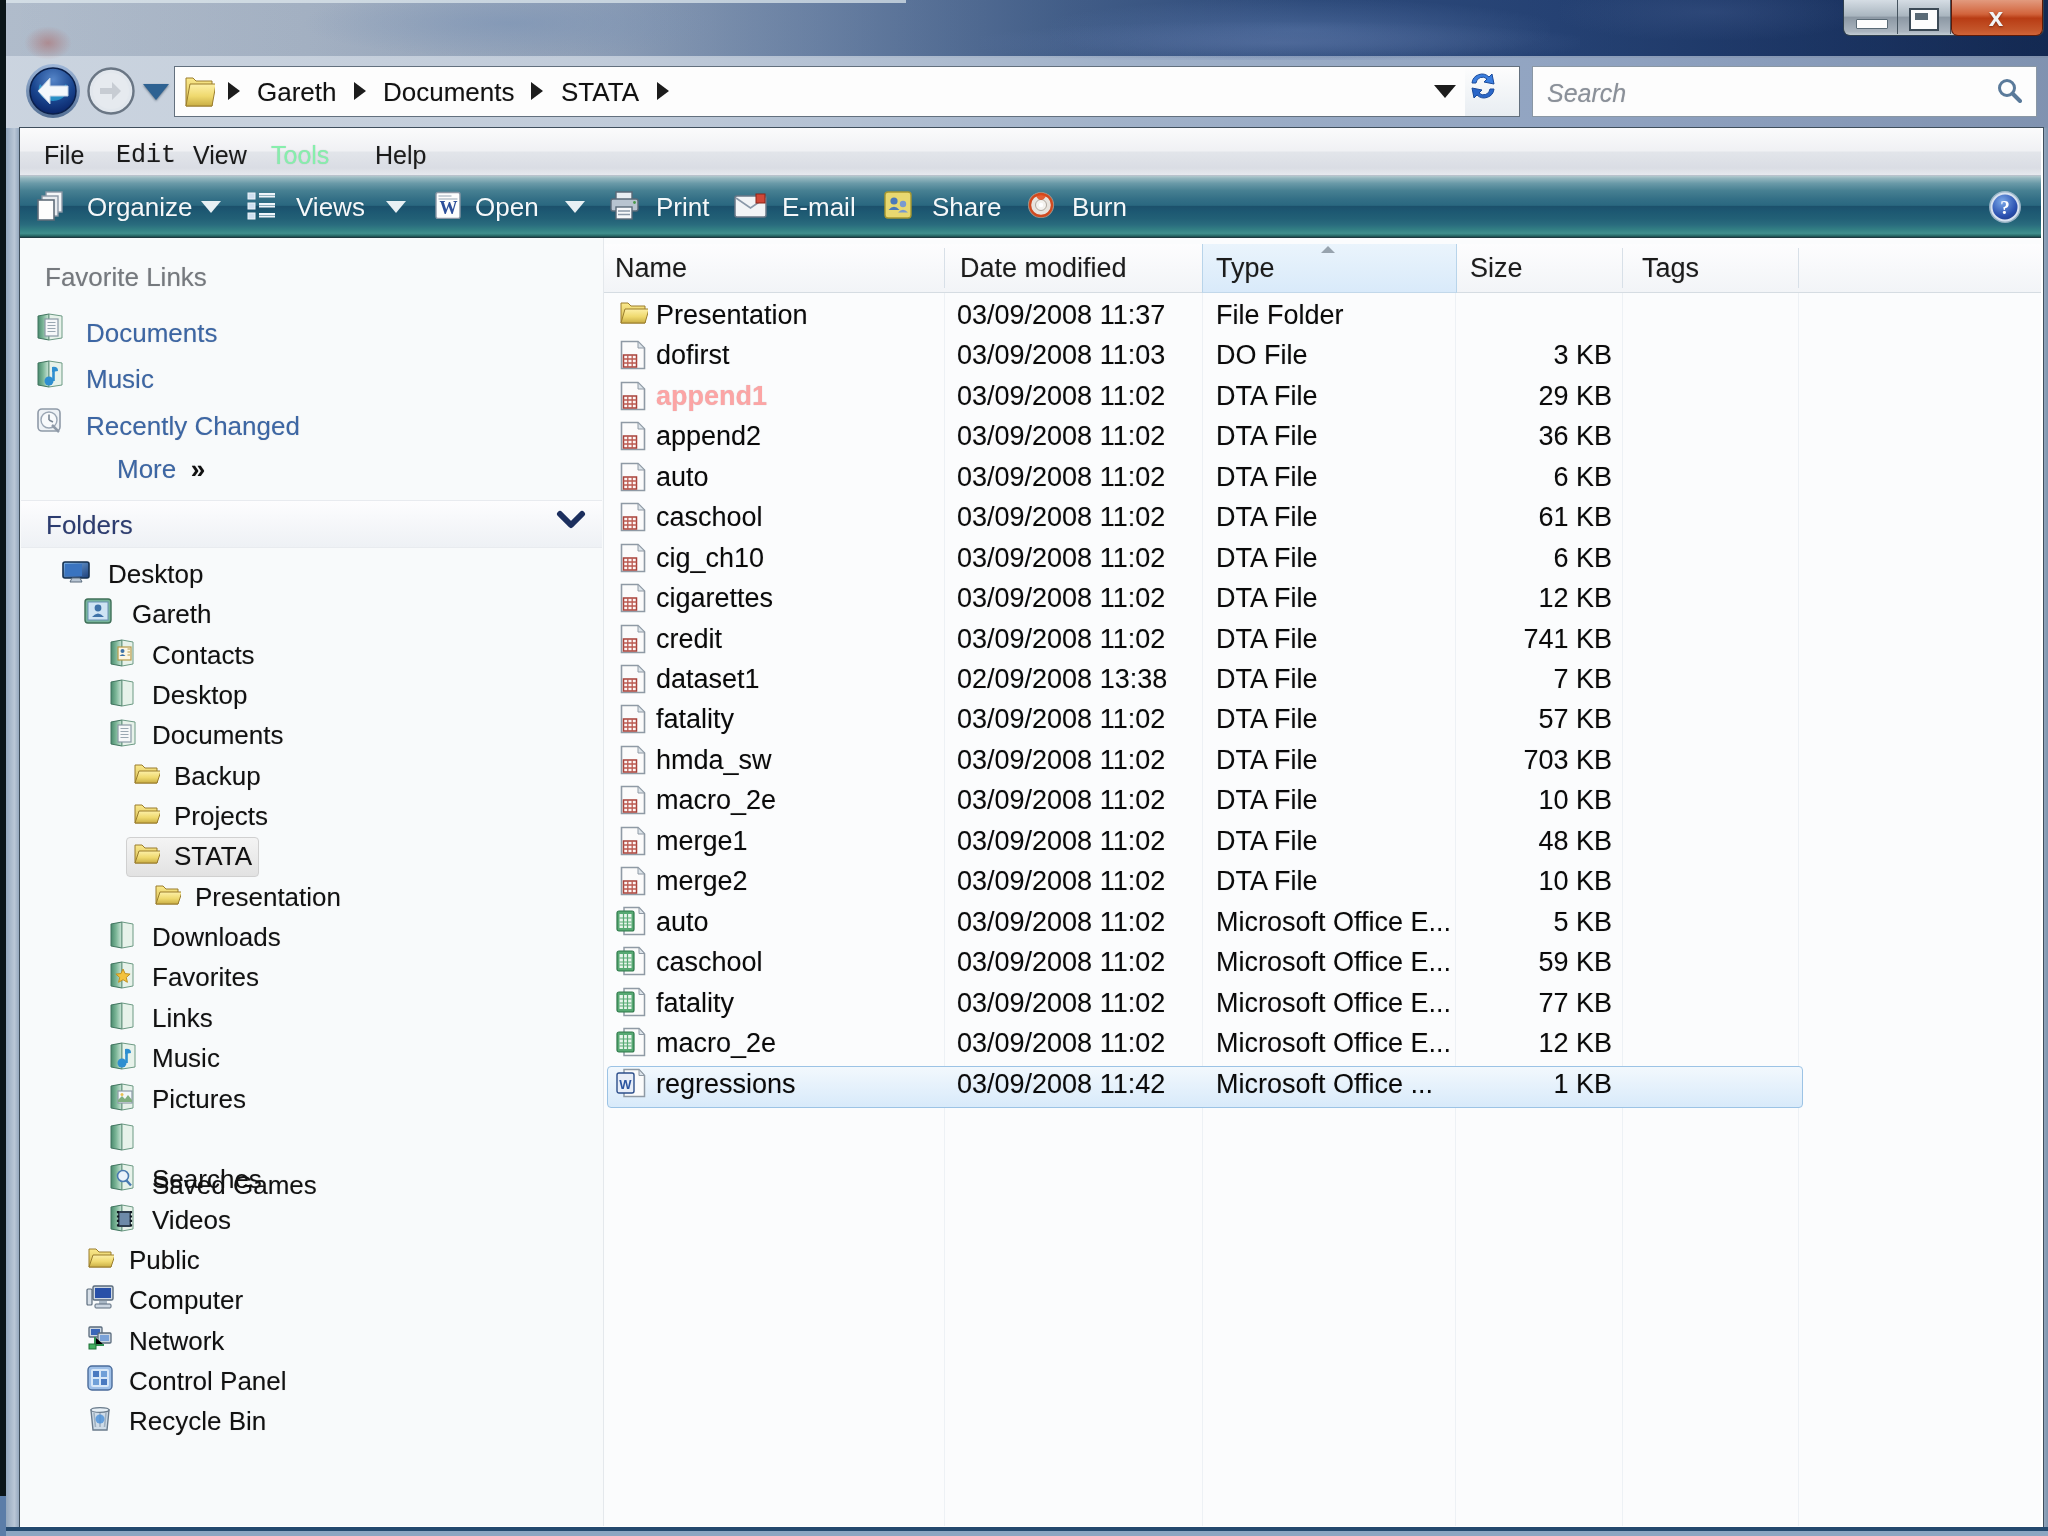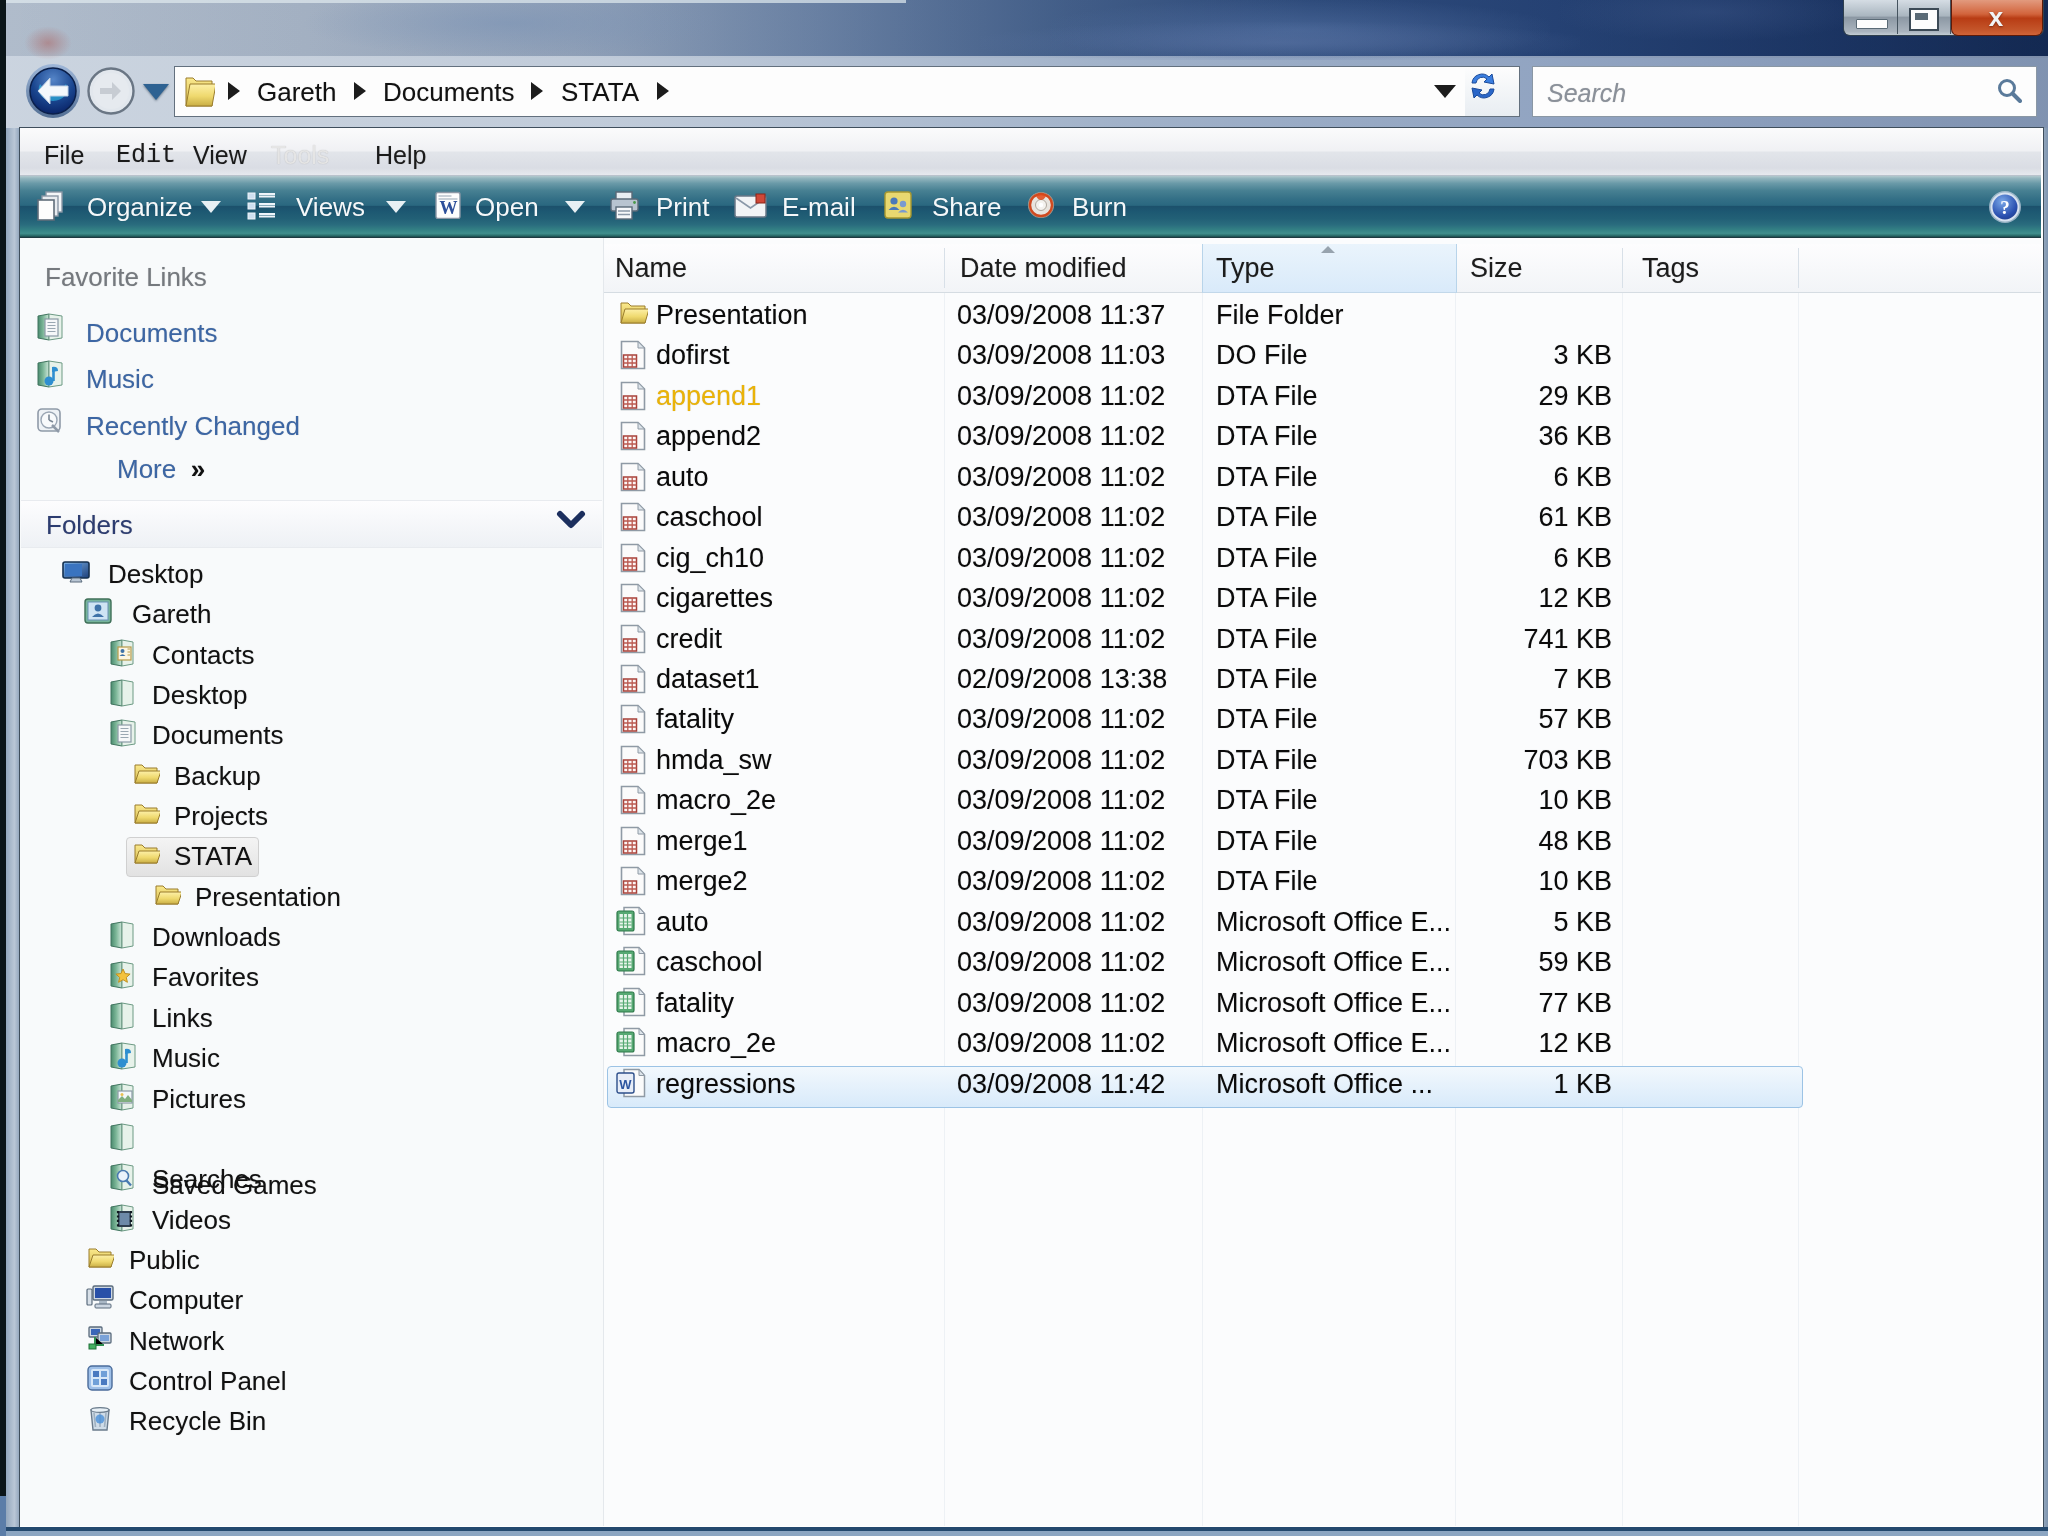--- a/index.html
+++ b/index.html
@@ -83,21 +83,21 @@
 <div class="abs txt" style="left:1547px;top:79px;font-size:25px;font-style:italic;color:#8a9099;">Search</div>
 <div class="abs" style="left:1996px;top:77px;"><svg width="26" height="26" viewBox="0 0 26 26" style="">
       <circle cx="11" cy="11" r="7.5" fill="none" stroke="#5a7a9a" stroke-width="3"></circle>
       <path d="M16.5 16.5 L24 24" stroke="#5a7a9a" stroke-width="4" stroke-linecap="round"></path>
     </svg></div>
 <div class="abs" style="left:19px;top:127px;width:2023px;height:1404px;border:1px solid #3f4e5c;background:#fff;"></div>
 <div class="abs" style="left:20px;top:128px;width:2021px;height:47px;background:linear-gradient(#fbfbfc,#f0f1f4 48%,#e2e5ea 52%,#dadde4 85%,#e6e9ee);border-bottom:1px solid #b9c2cc;"></div>
 <div class="abs txt" style="left:44px;top:141px;font-size:25px;color:#1a1a1a;">File</div>
 <div class="abs txt" style="left:116px;top:141px;font-size:25px;color:#1a1a1a;font-family:Liberation Mono, monospace;">Edit</div>
 <div class="abs txt" style="left:193px;top:141px;font-size:25px;color:#1a1a1a;">View</div>
-<div class="abs txt" style="left:271px;top:141px;font-size:25px;color:#e5e5e5;">Tools</div>
+<div class="abs txt" style="left:271px;top:141px;font-size:25px;color:#86efac;">Tools</div>
 <div class="abs txt" style="left:375px;top:141px;font-size:25px;color:#1a1a1a;">Help</div>
 <div class="abs" style="left:20px;top:176px;width:2021px;height:61px;background:linear-gradient(#b2c9ce 0%,#92b5be 4%,#6a9aa8 12%,#478092 24%,#336f86 38%,#2a6880 48%,#1c516c 50%,#1d5872 58%,#226076 70%,#2a6c7e 80%,#338084 88%,#3f8e8c 94%,#2f7472 97%,#1a4a4c 100%);border-bottom:1px solid #1e3a40;"></div>
 <div class="abs" style="left:36px;top:189px;"><svg width="30" height="33" viewBox="0 0 30 33" style="">
       <rect x="10" y="3" width="16" height="20" fill="#f4f6f8" stroke="#8a97a5" stroke-width="1.4"></rect>
       <rect x="6" y="7" width="16" height="20" fill="#e8ecf0" stroke="#8a97a5" stroke-width="1.4"></rect>
       <rect x="2" y="11" width="16" height="20" fill="#fdfdfd" stroke="#5f6d7a" stroke-width="1.6"></rect>
     </svg></div>
 <div class="abs txt" style="left:87px;top:192px;color:#f4f8fa;font-size:26px;">Organize</div>
 <div class="abs" style="left:201px;top:201px;width:0;height:0;border-left:10px solid transparent;border-right:10px solid transparent;border-top:12px solid #e8f0f4;"></div>
 <div class="abs" style="left:247px;top:191px;"><svg width="30" height="31" viewBox="0 0 30 31" style="">
@@ -528,21 +528,21 @@
 <div class="abs txt" style="left:656px;top:340px;font-size:27px;color:#0a0a0a;text-align:center;">dofirst</div>
 <div class="abs txt" style="left:957px;top:340px;font-size:27px;color:#0a0a0a;">03/09/2008 11:03</div>
 <div class="abs txt" style="left:1216px;top:340px;font-size:27px;color:#0a0a0a;">DO File</div>
 <div class="abs txt" style="left:1412px;top:340px;width:200px;text-align:right;font-size:27px;color:#0a0a0a;">3 KB</div>
 <div class="abs" style="left:620px;top:381px;"><svg width="26" height="30" viewBox="0 0 26 30" style="">
       <path d="M1.5 1.5 L18 1.5 L24.5 8 L24.5 28.5 L1.5 28.5 Z" fill="#fbfbfb" stroke="#8f9aa5" stroke-width="1.6"></path>
       <path d="M18 1.5 L18 8 L24.5 8 Z" fill="#dde4ea" stroke="#8f9aa5" stroke-width="1"></path>
       <rect x="3.5" y="15" width="13" height="12" fill="#fdf5f4" stroke="#a8423a" stroke-width="1.5"></rect>
       <path d="M3.5 19 H16.5 M3.5 23 H16.5 M7.8 15 V27 M12.2 15 V27" stroke="#bb5a50" stroke-width="1.3"></path>
     </svg></div>
-<div class="abs txt" style="left:656px;top:381px;font-size:27px;color:#eab308;">append1</div>
+<div class="abs txt" style="left:656px;top:381px;font-size:27px;color:#fca5a5;font-weight:bold;">append1</div>
 <div class="abs txt" style="left:957px;top:381px;font-size:27px;color:#0a0a0a;">03/09/2008 11:02</div>
 <div class="abs txt" style="left:1216px;top:381px;font-size:27px;color:#0a0a0a;">DTA File</div>
 <div class="abs txt" style="left:1412px;top:381px;width:200px;text-align:right;font-size:27px;color:#0a0a0a;">29 KB</div>
 <div class="abs" style="left:620px;top:421px;"><svg width="26" height="30" viewBox="0 0 26 30" style="">
       <path d="M1.5 1.5 L18 1.5 L24.5 8 L24.5 28.5 L1.5 28.5 Z" fill="#fbfbfb" stroke="#8f9aa5" stroke-width="1.6"></path>
       <path d="M18 1.5 L18 8 L24.5 8 Z" fill="#dde4ea" stroke="#8f9aa5" stroke-width="1"></path>
       <rect x="3.5" y="15" width="13" height="12" fill="#fdf5f4" stroke="#a8423a" stroke-width="1.5"></rect>
       <path d="M3.5 19 H16.5 M3.5 23 H16.5 M7.8 15 V27 M12.2 15 V27" stroke="#bb5a50" stroke-width="1.3"></path>
     </svg></div>
 <div class="abs txt" style="left:656px;top:421px;font-size:27px;color:#0a0a0a;">append2</div>

